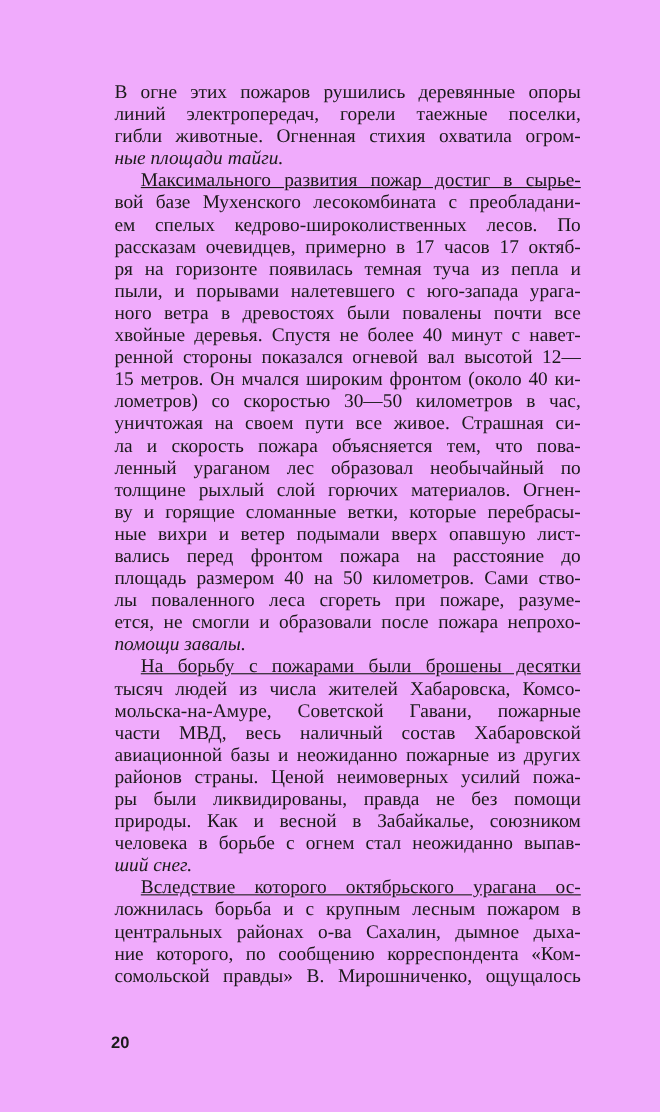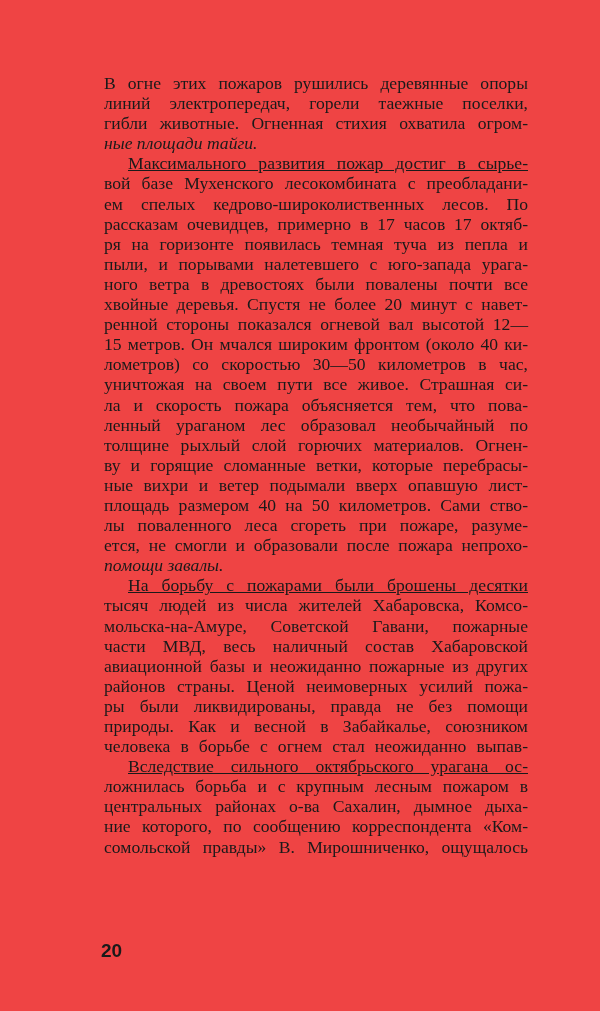--- a/index.html
+++ b/index.html
@@ -12,21 +12,21 @@
       height: 1011px;
       position: relative;
       overflow: hidden;
     }
     .page {
       position: absolute;
       left: 0;
       top: 0;
       width: 600px;
       height: 1011px;
-      background: #ef4444;
+      background: #f0abfc;
     }
     .text-block {
       position: absolute;
       left: 104px;
       top: 73px;
       width: 424px;
       font-family: "Liberation Serif", "DejaVu Serif", serif;
       font-size: 17.6px;
       line-height: 20.1px;
       color: #1a1a1a;
@@ -45,21 +45,21 @@
     }
     .line.indent {
       padding-left: 24px;
       text-decoration: underline;
     }
     .page-number {
       position: absolute;
       left: 101px;
       top: 940px;
       font-family: "Liberation Sans", "DejaVu Sans", sans-serif;
-      font-size: 19px;
+      font-size: 15px;
       font-weight: bold;
       color: #1a1a1a;
       letter-spacing: 0px;
     }
   </style>
 </head>
 <body>
 
 <div class="page">
   <div class="text-block">
@@ -72,50 +72,52 @@
     </div>
 
     <div>
       <span class="line indent">Максимального развития пожар достиг в сырье-</span>
       <span class="line">вой базе Мухенского лесокомбината с преобладани-</span>
       <span class="line">ем спелых кедрово-широколиственных лесов. По</span>
       <span class="line">рассказам очевидцев, примерно в 17 часов 17 октяб-</span>
       <span class="line">ря на горизонте появилась темная туча из пепла и</span>
       <span class="line">пыли, и порывами налетевшего с юго-запада урага-</span>
       <span class="line">ного ветра в древостоях были повалены почти все</span>
-      <span class="line">хвойные деревья. Спустя не более 20 минут с навет-</span>
+      <span class="line">хвойные деревья. Спустя не более 40 минут с навет-</span>
       <span class="line">ренной стороны показался огневой вал высотой 12—</span>
       <span class="line">15 метров. Он мчался широким фронтом (около 40 ки-</span>
       <span class="line">лометров) со скоростью 30—50 километров в час,</span>
       <span class="line">уничтожая на своем пути все живое. Страшная си-</span>
       <span class="line">ла и скорость пожара объясняется тем, что пова-</span>
       <span class="line">ленный ураганом лес образовал необычайный по</span>
       <span class="line">толщине рыхлый слой горючих материалов. Огнен-</span>
       <span class="line">ву и горящие сломанные ветки, которые перебрасы-</span>
       <span class="line">ные вихри и ветер подымали вверх опавшую лист-</span>
+      <span class="line">вались перед фронтом пожара на расстояние до</span>
       <span class="line">площадь размером 40 на 50 километров. Сами ство-</span>
       <span class="line">лы поваленного леса сгореть при пожаре, разуме-</span>
       <span class="line">ется, не смогли и образовали после пожара непрохо-</span>
       <span class="line last">помощи завалы.</span>
     </div>
 
     <div>
       <span class="line indent">На борьбу с пожарами были брошены десятки</span>
       <span class="line">тысяч людей из числа жителей Хабаровска, Комсо-</span>
       <span class="line">мольска-на-Амуре, Советской Гавани, пожарные</span>
       <span class="line">части МВД, весь наличный состав Хабаровской</span>
       <span class="line">авиационной базы и неожиданно пожарные из других</span>
       <span class="line">районов страны. Ценой неимоверных усилий пожа-</span>
       <span class="line">ры были ликвидированы, правда не без помощи</span>
       <span class="line">природы. Как и весной в Забайкалье, союзником</span>
       <span class="line">человека в борьбе с огнем стал неожиданно выпав-</span>
+      <span class="line last">ший снег.</span>
     </div>
 
     <div>
-      <span class="line indent">Вследствие сильного октябрьского урагана ос-</span>
+      <span class="line indent">Вследствие которого октябрьского урагана ос-</span>
       <span class="line">ложнилась борьба и с крупным лесным пожаром в</span>
       <span class="line">центральных районах о-ва Сахалин, дымное дыха-</span>
       <span class="line">ние которого, по сообщению корреспондента «Ком-</span>
       <span class="line">сомольской правды» В. Мирошниченко, ощущалось</span>
     </div>
 
   </div>
 
   <div class="page-number">20</div>
 </div>

